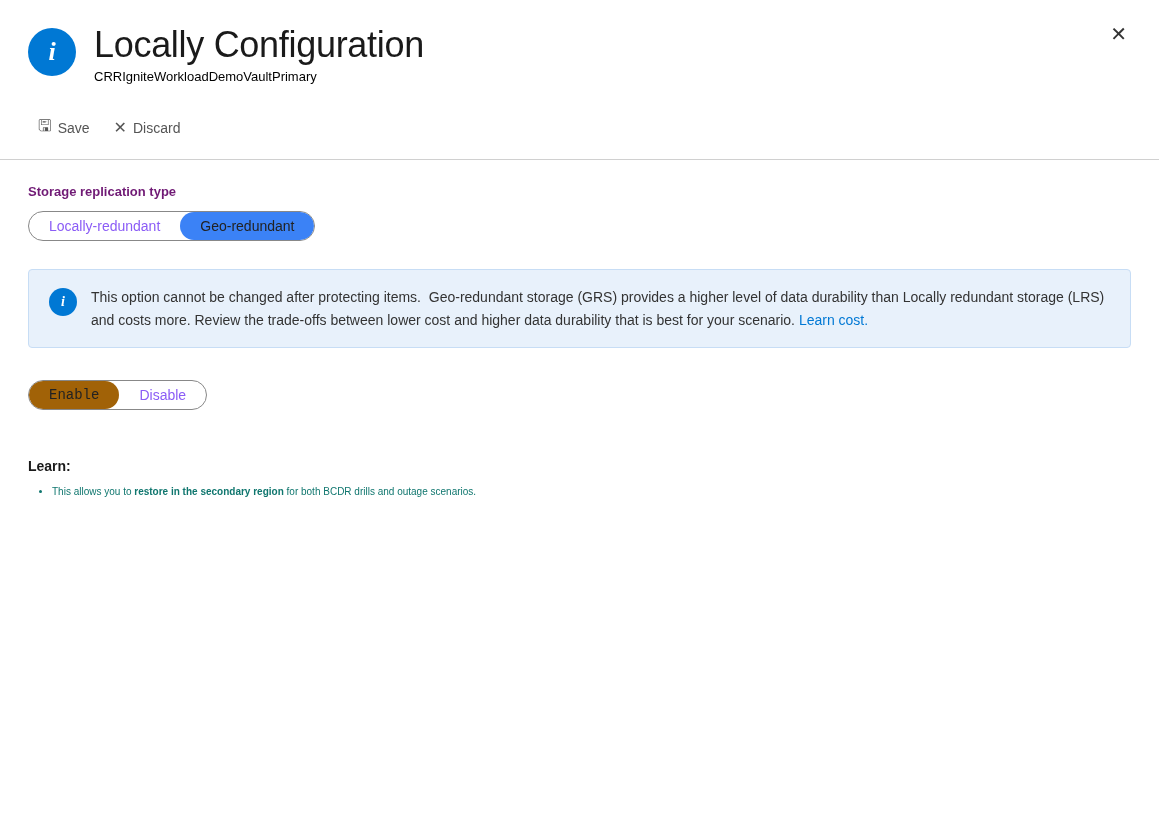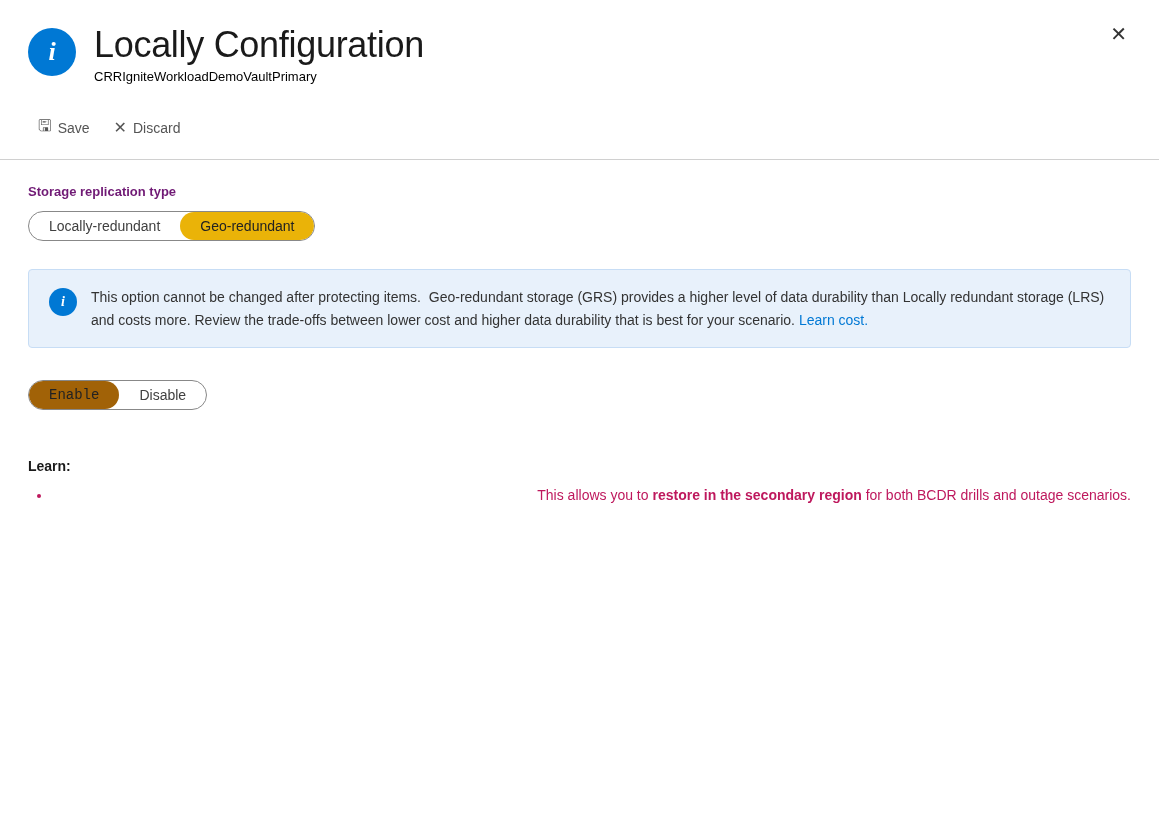--- a/index.html
+++ b/index.html
@@ -131,30 +131,30 @@
       display: inline-flex;
       border: 1.5px solid #888;
       border-radius: 20px;
       overflow: hidden;
       margin-bottom: 28px;
     }
 
     .toggle-option {
       padding: 6px 20px;
       font-size: 14px;
-      color: #404040;
+      color: #8b5cf6;
       cursor: pointer;
       background: transparent;
       border: none;
       user-select: none;
       white-space: nowrap;
     }
 
     .toggle-option.active {
-      background: #eab308;
+      background: #3b82f6;
       color: #222;
       font-weight: 500;
       border-radius: 18px;
     }
 
     .info-box {
       background: #e8f1fb;
       border: 1px solid #c7ddf5;
       border-radius: 4px;
       padding: 16px 20px;
@@ -217,24 +217,23 @@
       color: #1a1a1a;
       margin-bottom: 10px;
     }
 
     .note-list {
       list-style: disc;
       padding-left: 24px;
     }
 
     .note-list li {
-      font-size: 14px;
-      color: #be185d;
+      font-size: 10px;
+      color: #0f766e;
       line-height: 1.6;
-      text-align: right;
     }
 
     .note-list li strong {
       font-weight: 700;
     }
 
     .toggle-group-crr .toggle-option.active {
       background: #a16207;
       font-family: Liberation Mono, monospace;
     }

